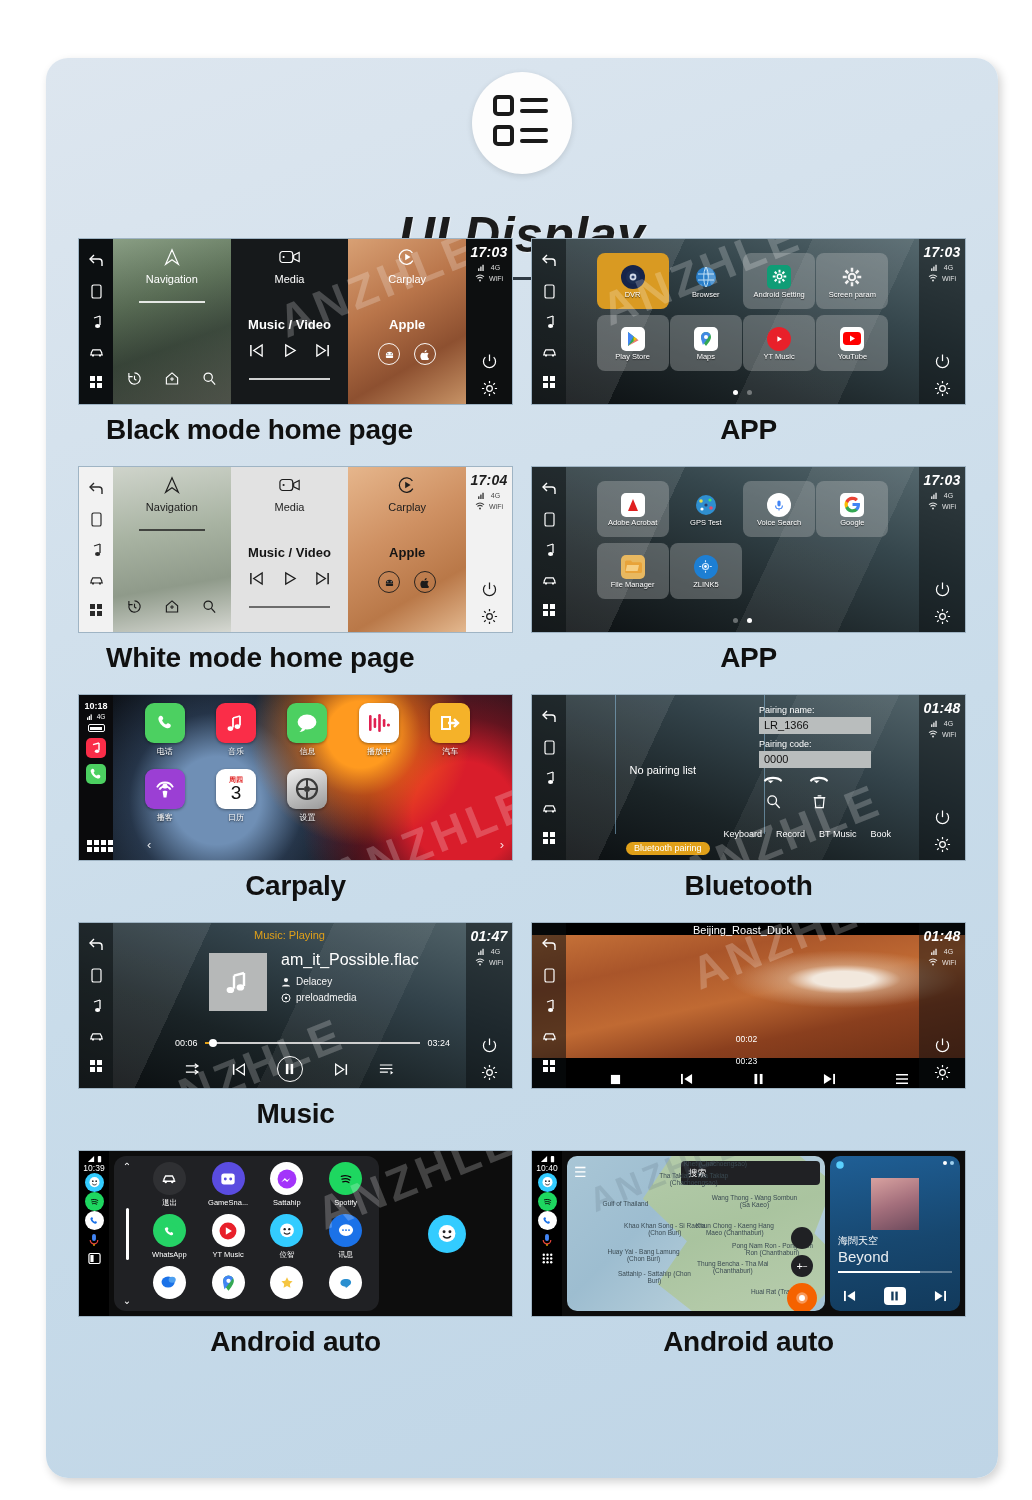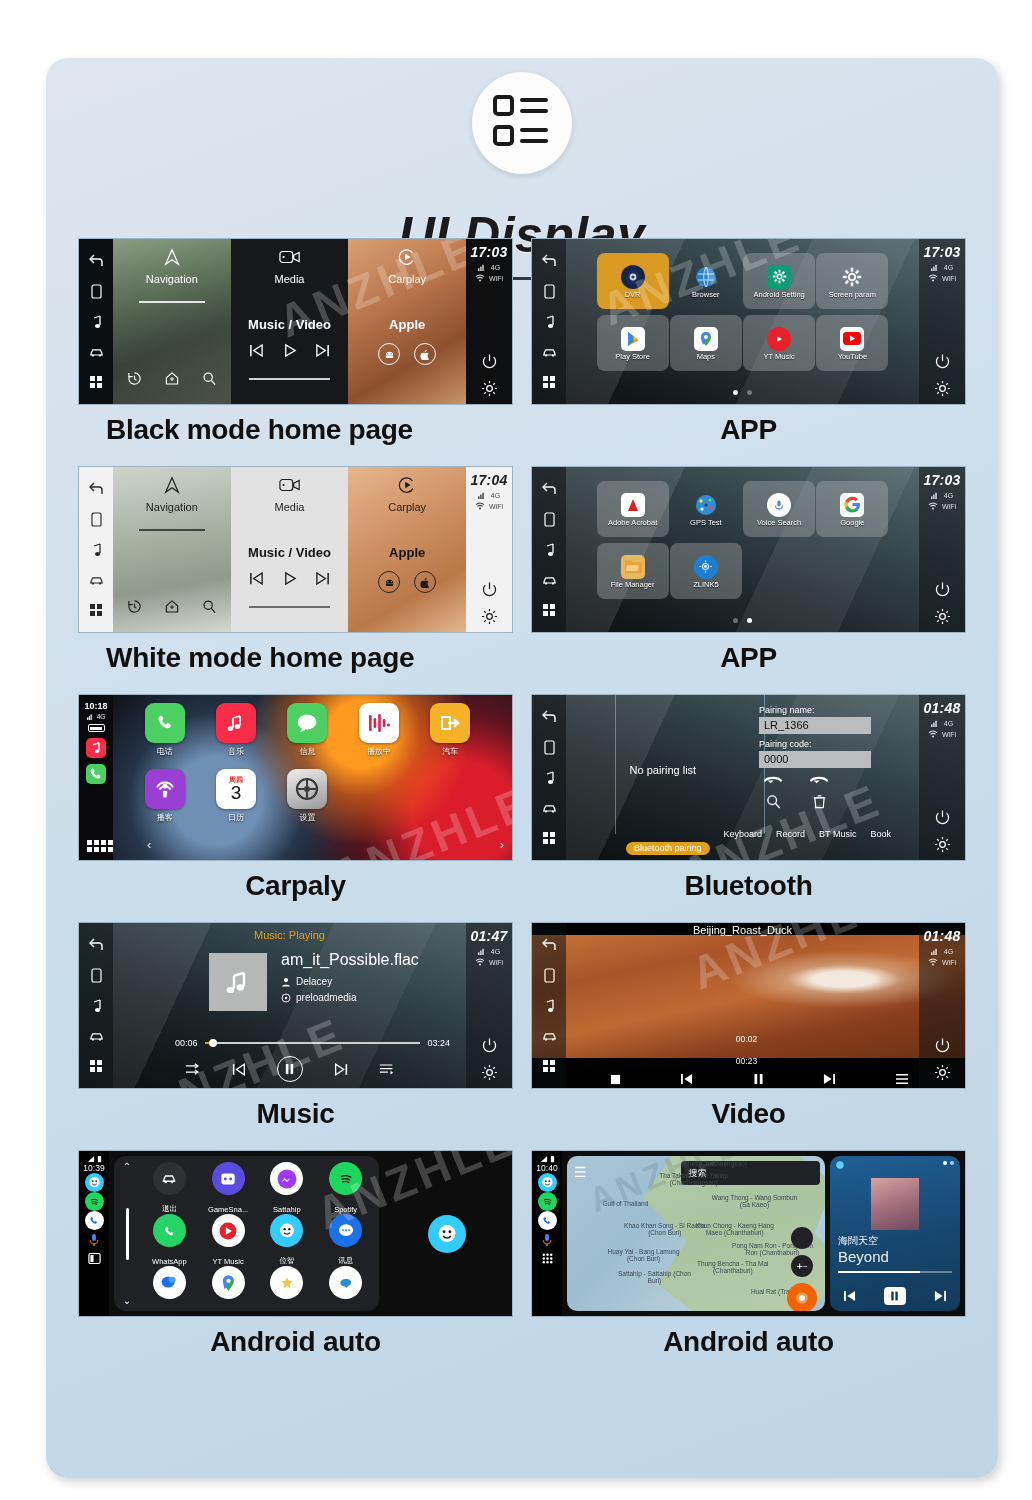--- a/index.html
+++ b/index.html
@@ -340,21 +340,21 @@
   .aa-scrollcol {
     position: absolute; left: 0; top: 0; bottom: 0; width: 26px;
     display: flex; flex-direction: column; align-items: center; justify-content: space-between;
     padding: 5px 0; color: #fff; font-size: 10px;
   }
   .aa-scrollbar { width: 3px; flex: 0 0 52px; background: #fff; border-radius: 2px; margin: 6px 0; }
   .aa-apps {
     position: absolute; left: 26px; right: 4px; top: 6px;
     display: grid; grid-template-columns: repeat(4, 1fr); grid-auto-rows: 52px; justify-items: center;
   }
-  .aa-app { display: flex; flex-direction: column; align-items: center; gap: 3px; justify-content: space-between; }
+  .aa-app { display: flex; flex-direction: column; align-items: center; gap: 3px; }
   .aa-ico { width: 33px; height: 33px; border-radius: 50%; display: flex; align-items: center; justify-content: center; font-size: 17px; color: #fff; }
   .aa-lbl { font-size: 7.5px; color: #fff; }
   .aa-side { width: 130px; flex: 0 0 130px; background: #0d0d0d; position: relative; }
   .aa-waze { position: absolute; left: 50%; top: 50%; transform: translate(-50%,-50%); width: 38px; height: 38px; border-radius: 50%; background: #33ccff; display: flex; align-items: center; justify-content: center; font-size: 20px; }
 
   .aa-map {
     flex: 1; margin: 5px 3px 5px 5px; border-radius: 10px; position: relative; overflow: hidden;
     background: linear-gradient(135deg, #a9c6d6 0%, #9dbdd0 35%, #b7cfdb 70%, #a3c2d4 100%);
   }
   .aa-land {
@@ -1450,21 +1450,20 @@
                     <path d="M9 1.6v7" stroke="#fff" stroke-width="1.3"></path>
                   </svg>
                 <svg width="17" height="17" viewBox="0 0 18 18">
                     <circle cx="9" cy="9" r="3" fill="none" stroke="#fff" stroke-width="1.3"></circle>
                     <path d="M9 1v2.4M9 14.6V17M1 9h2.4M14.6 9H17M3.3 3.3l1.7 1.7M13 13l1.7 1.7M14.7 3.3L13 5M5 13l-1.7 1.7" stroke="#fff" stroke-width="1.3"></path>
                   </svg>
               </div>
             </div>
           </div>
         </div>
-        <div class="caption">Video</div>
       </div>
     </div>
 
     <div class="row">
 
       <div class="cell">
         <div class="shot">
           <div class="aa-wrap">
             <div class="aa-rail">
               <div class="aa-stat">

